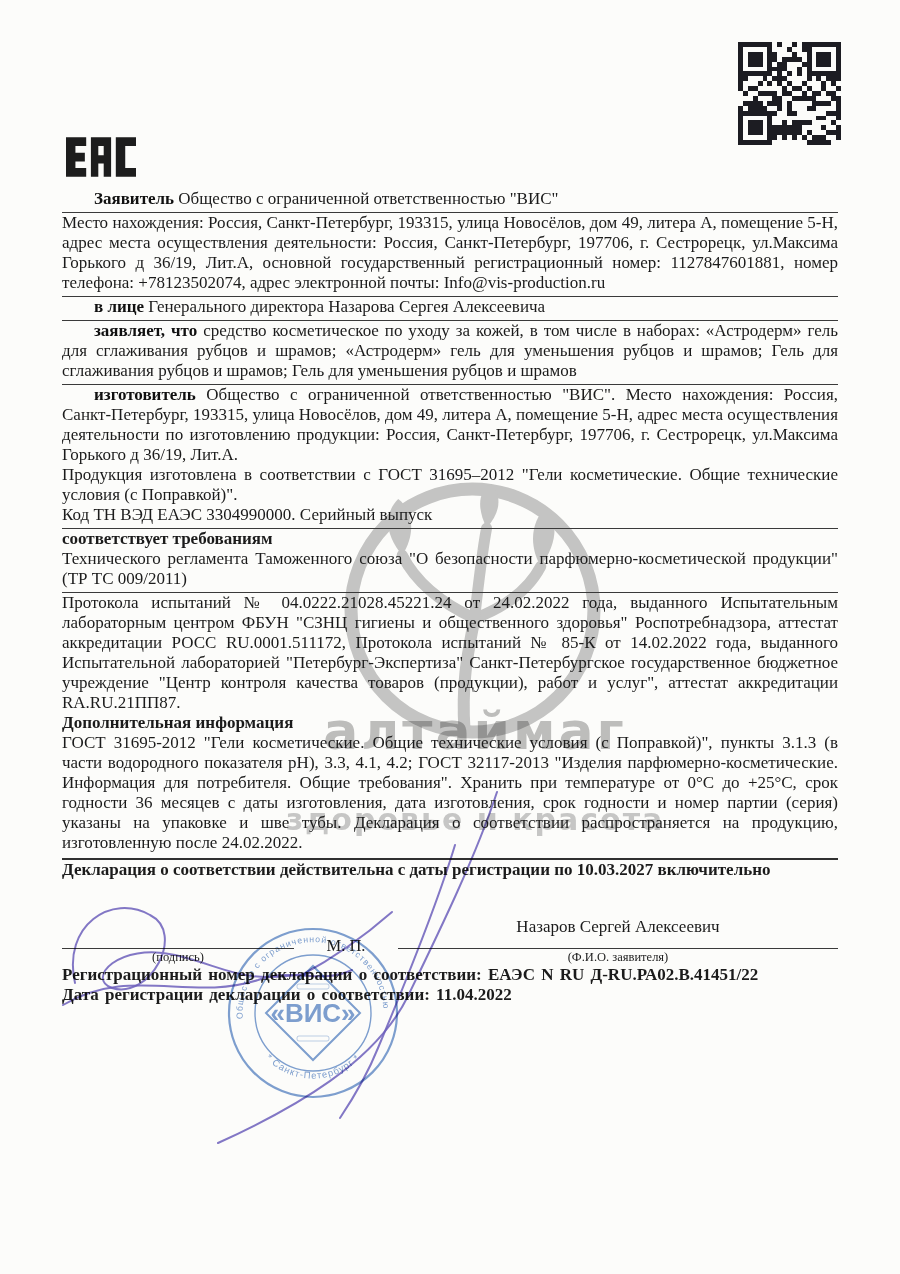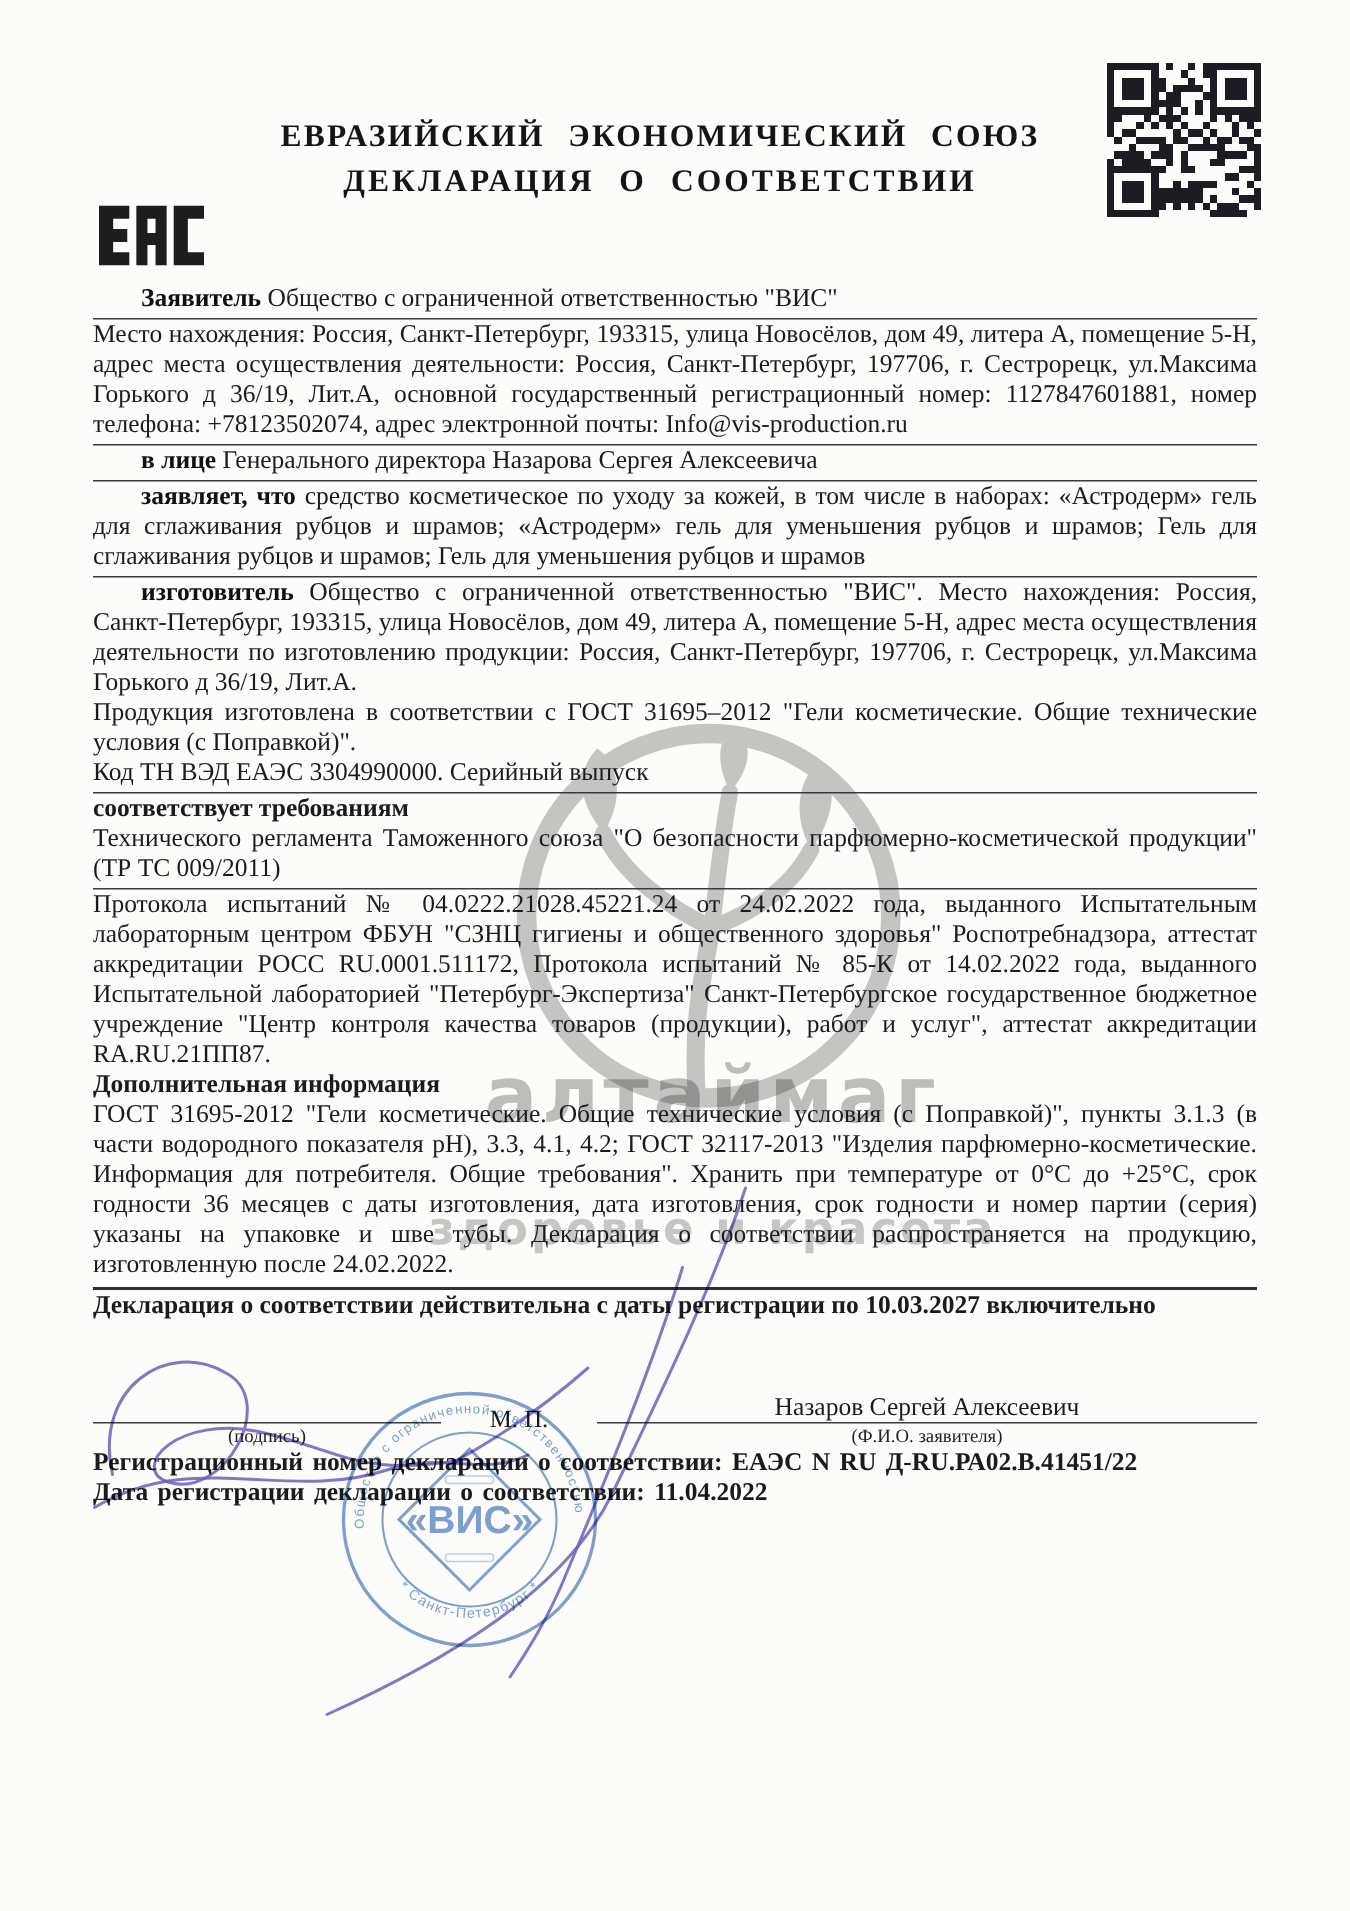--- a/index.html
+++ b/index.html
@@ -19,21 +19,21 @@
   .rl{border-bottom:1.5px solid #3a3a3a;padding-bottom:3px;margin-bottom:4px;}
   .rl2{border-bottom:2.2px solid #303030;padding-bottom:5px;margin-bottom:4px;}
   .mt6{margin-top:6px;}
   .bold-line{font-weight:bold;}
   
   .sig-row{display:flex;align-items:flex-end;margin-top:12px;}
   .sig-col-left{width:232px;}
   .sig-col-mid{width:104px;text-align:center;margin-top:44px;}
   .sig-col-right{flex:1;}
   .sig-line{border-bottom:1.6px solid #3a3a3a;height:20px;}
-  .sig-name{text-align:center;font-size:17px;line-height:20px;border-bottom:1.6px solid #3a3a3a;padding-bottom:0;}
+  .sig-name{text-align:center;font-size:17px;line-height:20px;border-bottom:1.6px solid #3a3a3a;padding-bottom:11px;}
   .sig-caption{text-align:center;font-size:12.5px;line-height:15px;color:#222;padding-top:1px;}
   .mp{font-size:16.5px;margin-bottom:9px;display:inline-block;}
   .reg1{margin-top:36px;font-weight:bold;word-spacing:2px;}
   .reg2{margin-top:13px;font-weight:bold;word-spacing:2px;}
   
   .wm{position:absolute;pointer-events:none;mix-blend-mode:multiply;}
   .wm-logo{left:340px;top:478px;width:265px;height:265px;opacity:.85;}
   .wm-brand{left:235px;top:690px;width:480px;text-align:center;
             font-family:"DejaVu Sans","Liberation Sans",sans-serif;font-weight:bold;
             font-size:52px;line-height:82px;letter-spacing:3px;color:#bcbcbc;opacity:.95;}
@@ -45,24 +45,20 @@
   .stamp *{stroke:#5e88c7;fill:none;}
   .stamp text,.stamp textPath{fill:#5e88c7;stroke:none;font-family:"Liberation Sans","DejaVu Sans",sans-serif;}
   .ink{position:absolute;left:0;top:0;width:900px;height:1274px;pointer-events:none;mix-blend-mode:multiply;}
   .ink path{fill:none;stroke:#6f60bf;stroke-width:2;stroke-linecap:round;opacity:.85;}
 </style>
 </head>
 <body>
 
 <div class="page">
 
-  <div class="titles">
-    <div class="t1">ЕВРАЗИЙСКИЙ ЭКОНОМИЧЕСКИЙ СОЮЗ</div>
-    <div class="t2">ДЕКЛАРАЦИЯ О СООТВЕТСТВИИ</div>
-  </div>
 
   <svg class="eac" viewBox="0 0 104 59" aria-hidden="true">
     <path d="M0,0 H30 V13 H14 V23 H28 V36 H14 V46 H30 V59 H0 Z"></path>
     <path fill-rule="evenodd" d="M37,59 V0 H67 V59 H56 V39 H48 V59 Z M48,13 H56 V27 H48 Z"></path>
     <path d="M74,0 H104 V13 H88 V46 H104 V59 H74 Z"></path>
   </svg>
 
   <div class="qr">
     <svg id="qr-svg" viewBox="0 0 21 21" width="103" height="103" shape-rendering="crispEdges">
         <rect x="0" y="0" width="1" height="1" fill="#1c1c22"></rect>

